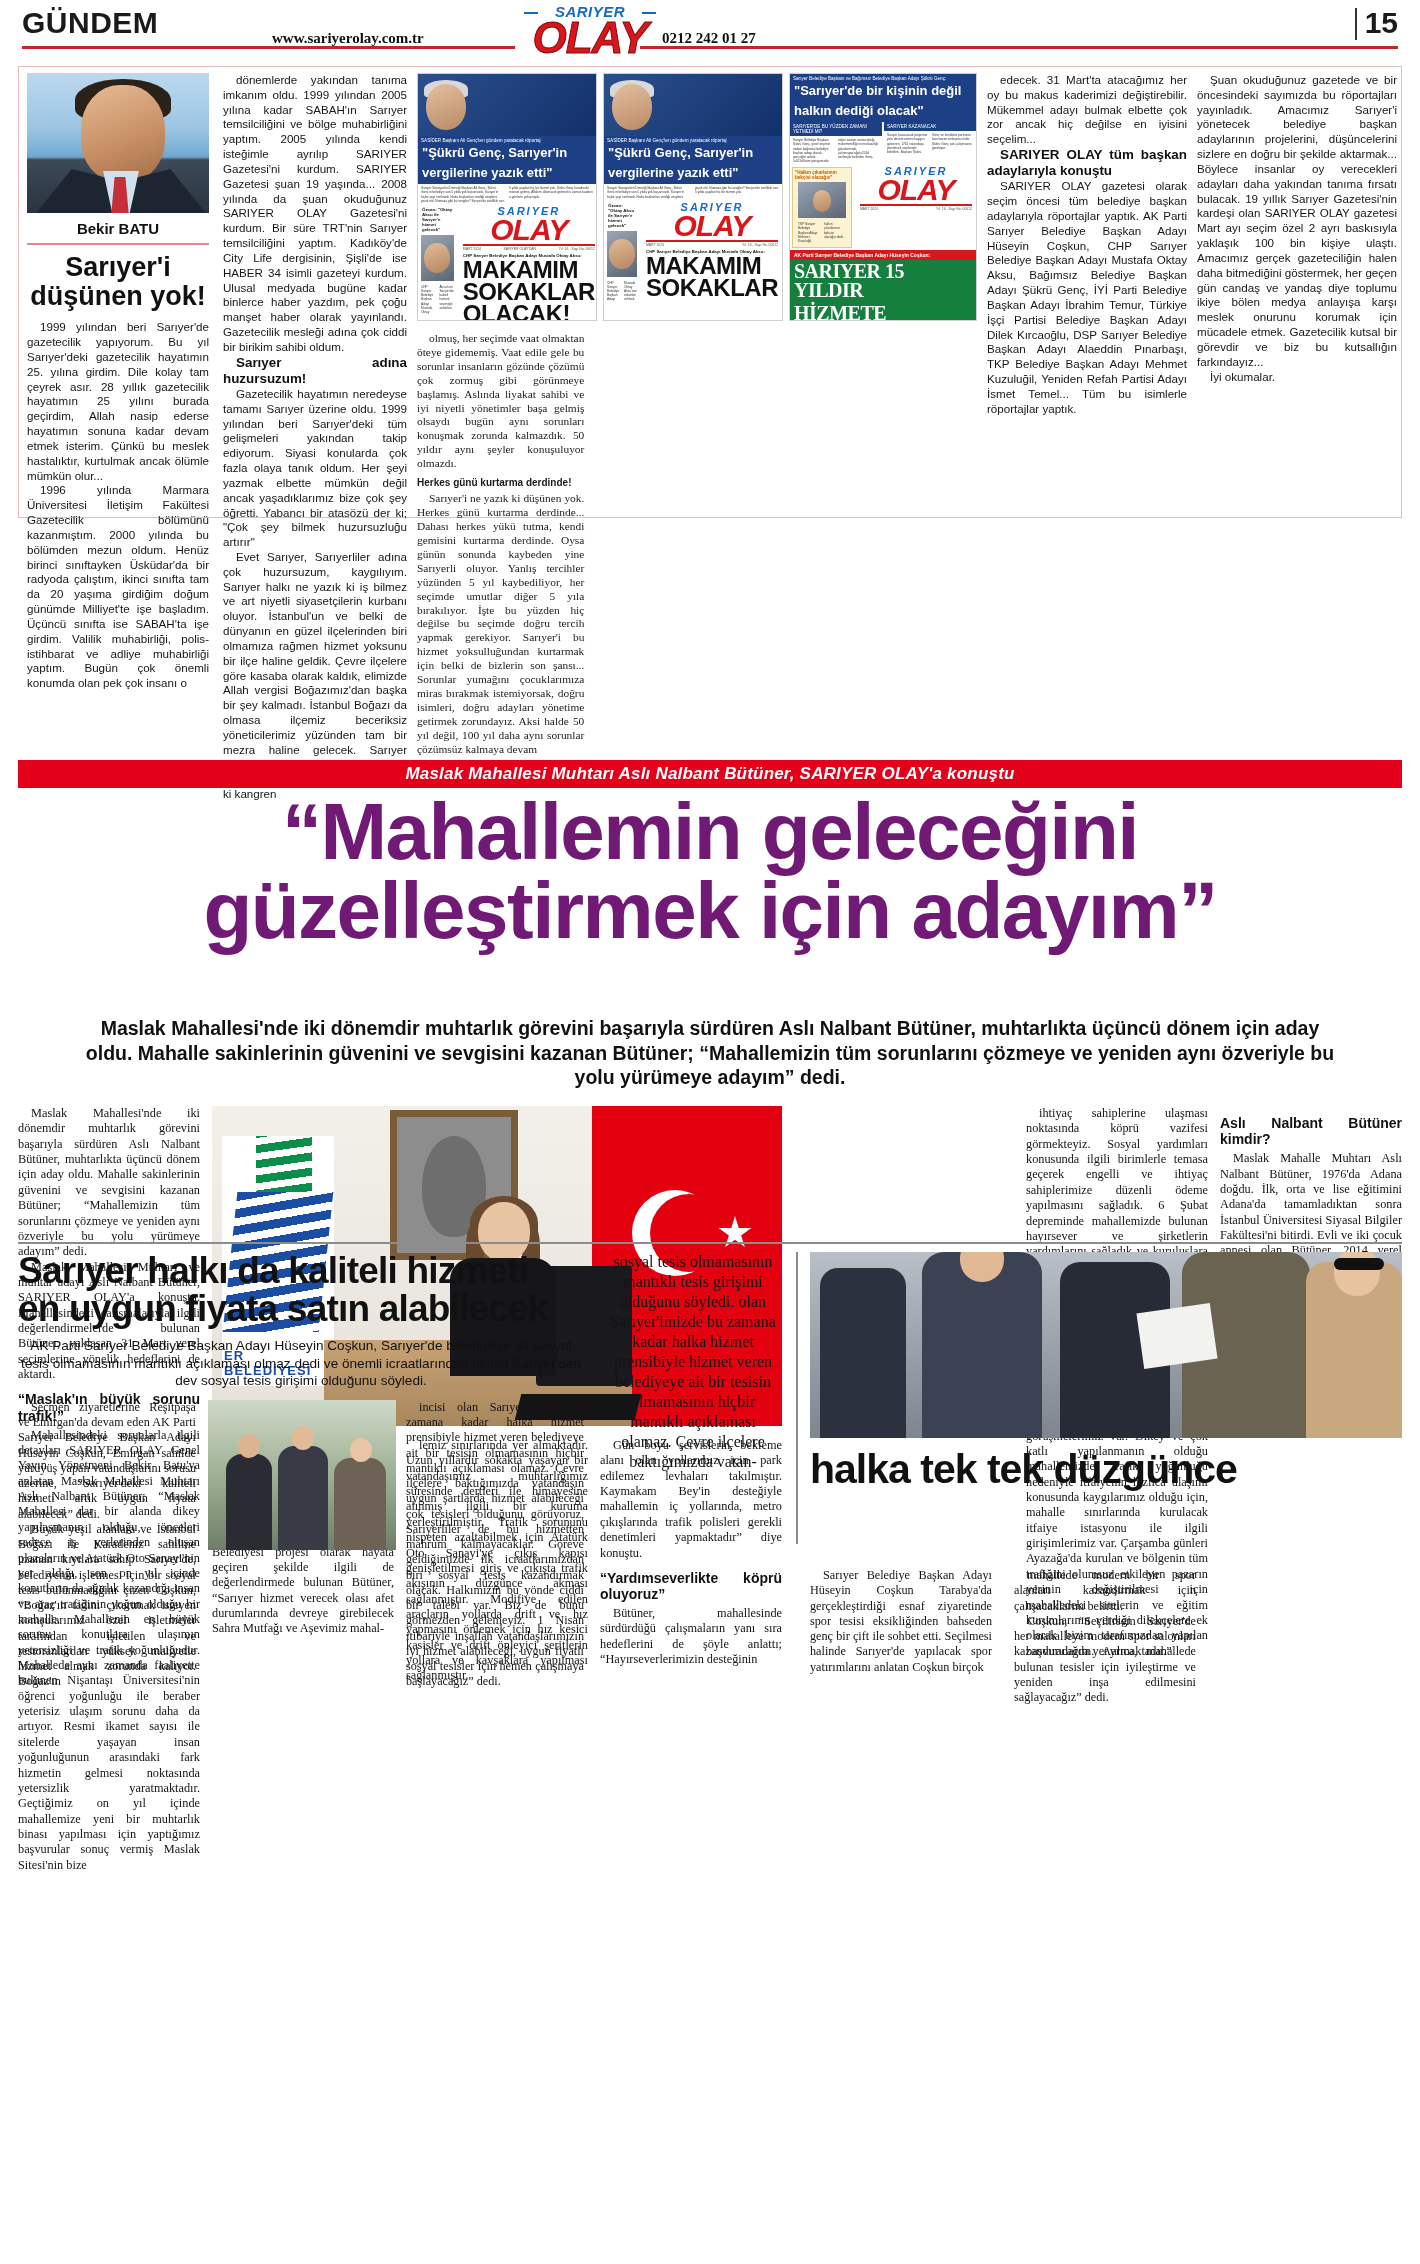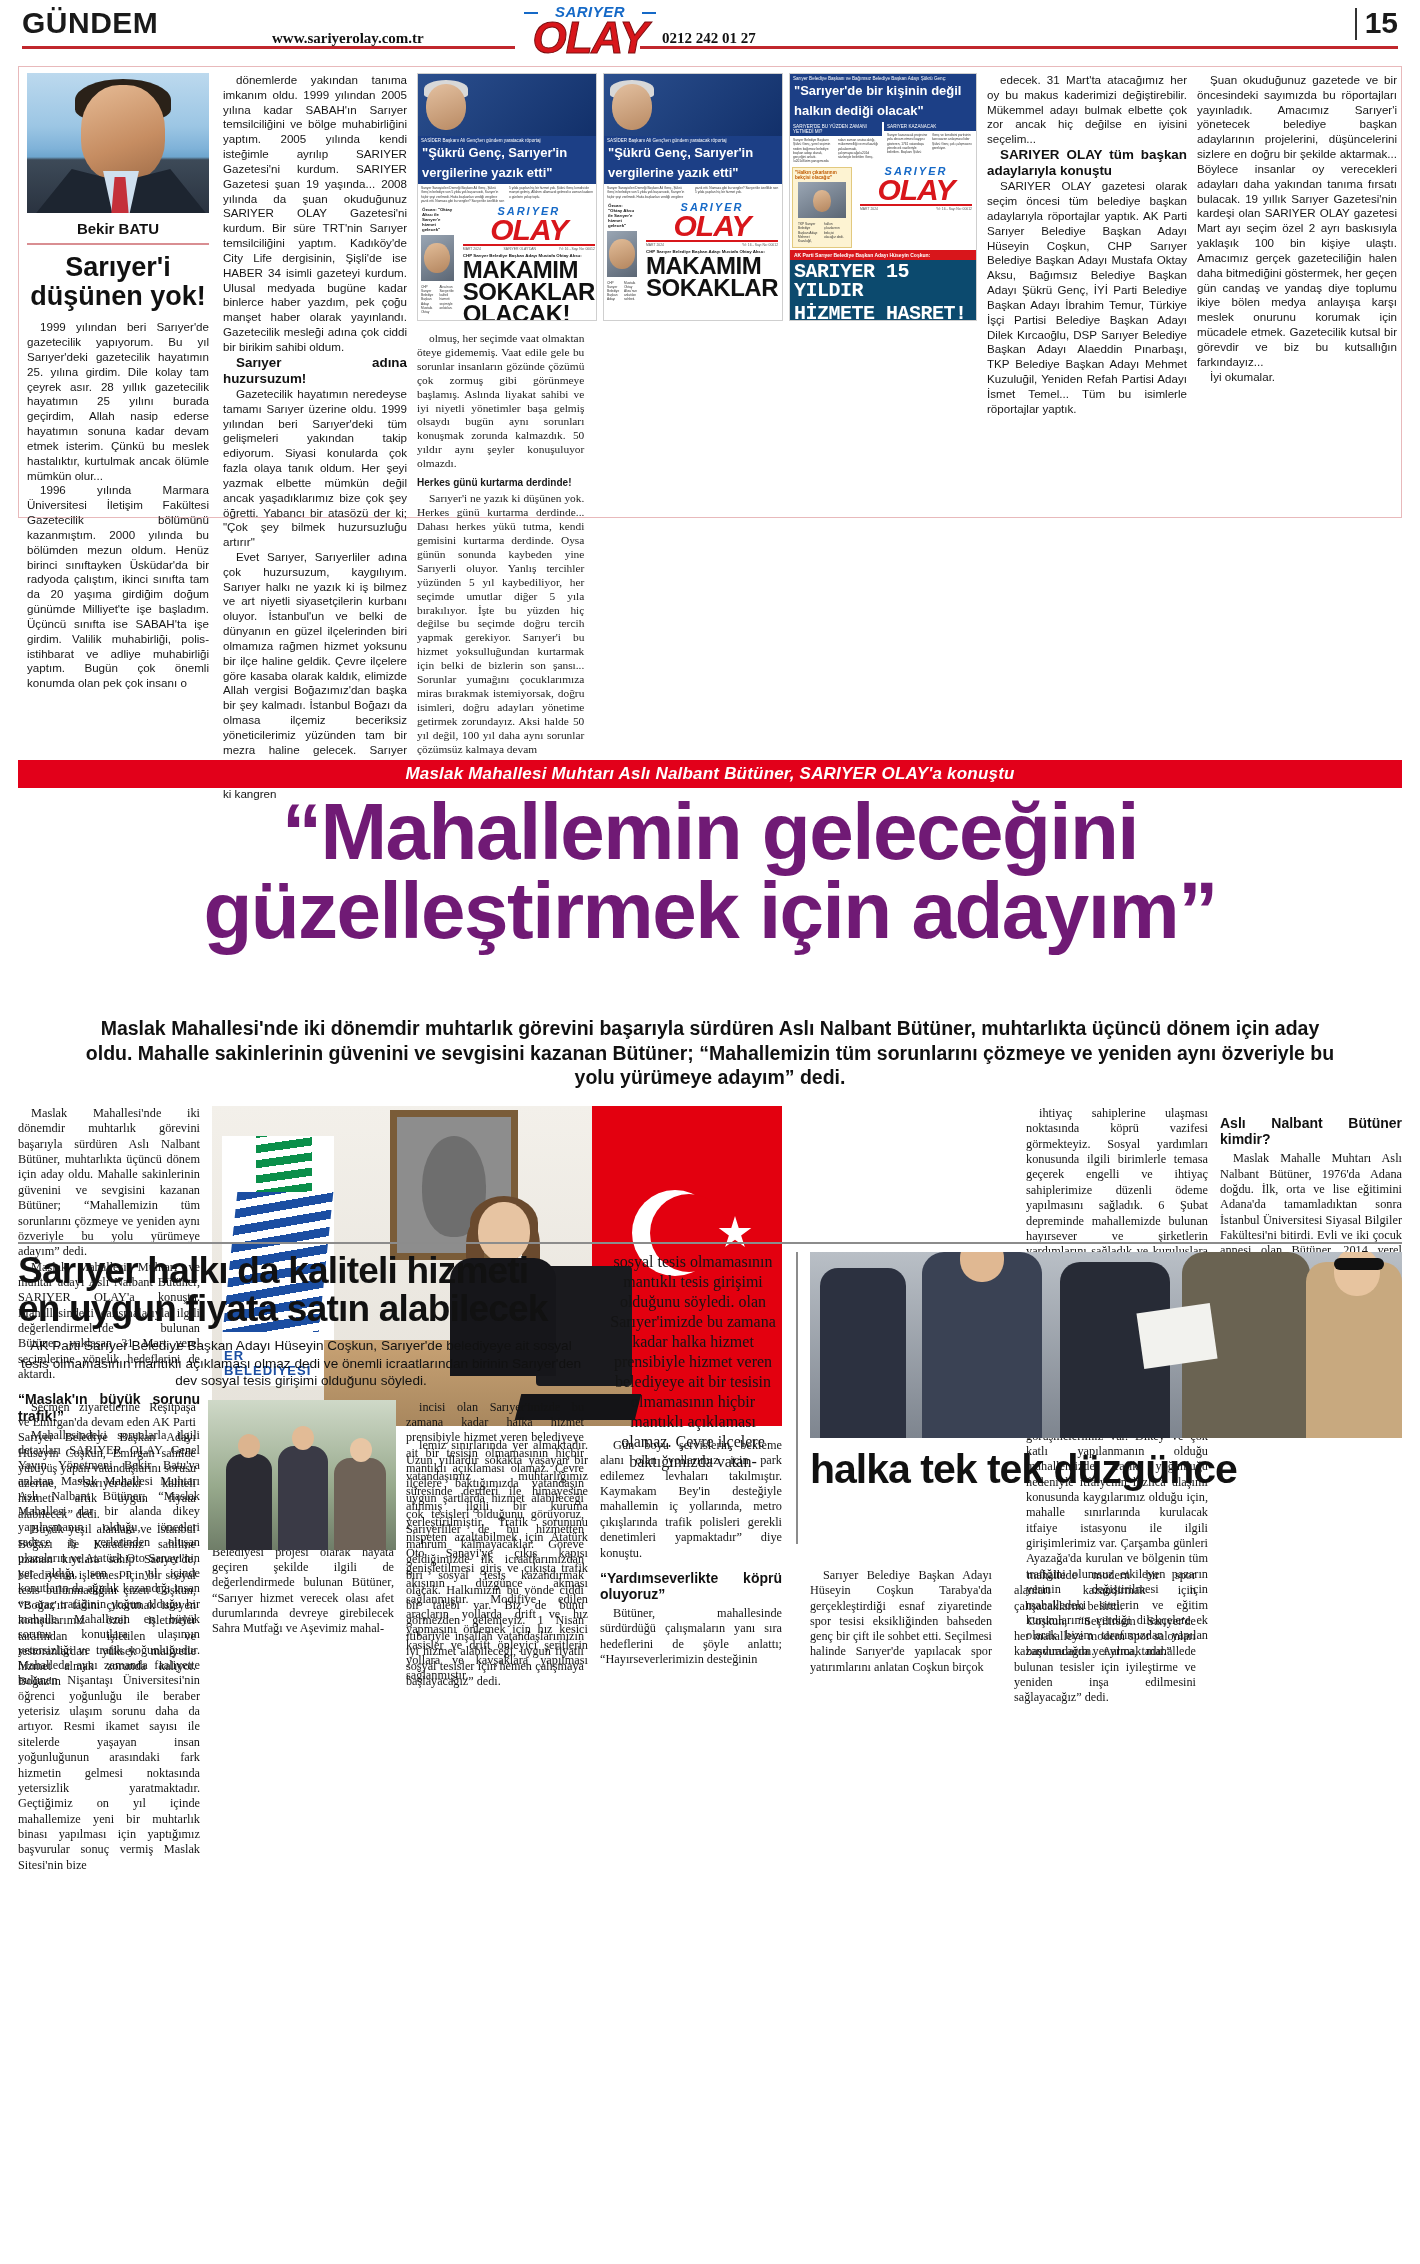--- a/index.html
+++ b/index.html
@@ -163,22 +163,22 @@
     font-size:30px; color:#d8161b; line-height:.86; letter-spacing:-1px; }
   .fp-logo .r{ height:2px; background:#d8161b; margin:1px 4px; }
   .fp-logo .d{ font-family:"Liberation Sans",sans-serif; font-size:3.4px; color:#555;
     display:flex; justify-content:space-between; padding:0 4px; }
   .fp-sub{ font-family:"Liberation Sans",sans-serif; font-weight:bold; font-size:4.4px;
     padding:2px 4px 1px; color:#111; }
   .fp-huge{ font-family:"Liberation Sans",sans-serif; font-weight:bold; font-size:24px;
     line-height:.92; padding:0 4px; color:#111; letter-spacing:-.5px; }
   .fp-red{ background:#d8161b; color:#fff; font-family:"Liberation Sans",sans-serif;
     font-weight:bold; font-size:5px; padding:2px 4px; }
-  .fp-blue-h{ font-family:Liberation Mono, monospace; font-weight:bold; font-size:20px;
-    line-height:.95; color:#fff; background:#0c4a6e; padding:2px 4px; letter-spacing:-.5px;}
+  .fp-blue-h{ font-family:Liberation Serif, serif; font-weight:bold; font-size:20px;
+    line-height:.95; color:#fff; background:#15803d; padding:2px 4px; letter-spacing:-.5px;}
   .fp-thumb{ height:46px; background:linear-gradient(150deg,#9aa6b4,#5b6674); margin:2px 3px; position:relative; }
   .fp-thumb .tf{ position:absolute; left:50%; top:8px; margin-left:-13px; width:26px;height:30px;
     border-radius:48%; background:linear-gradient(160deg,#e2bd99,#b3855e); }
   .fp-yellowbox{ background:#fdf3d2; border:1px solid #e2c97e; margin:2px; padding:2px; }
   .fp-row{ display:flex; gap:2px; }
 
   
   .tcol4{
     position:absolute; left:962px; top:0; width:200px;
     font-family:"Liberation Sans", sans-serif;

